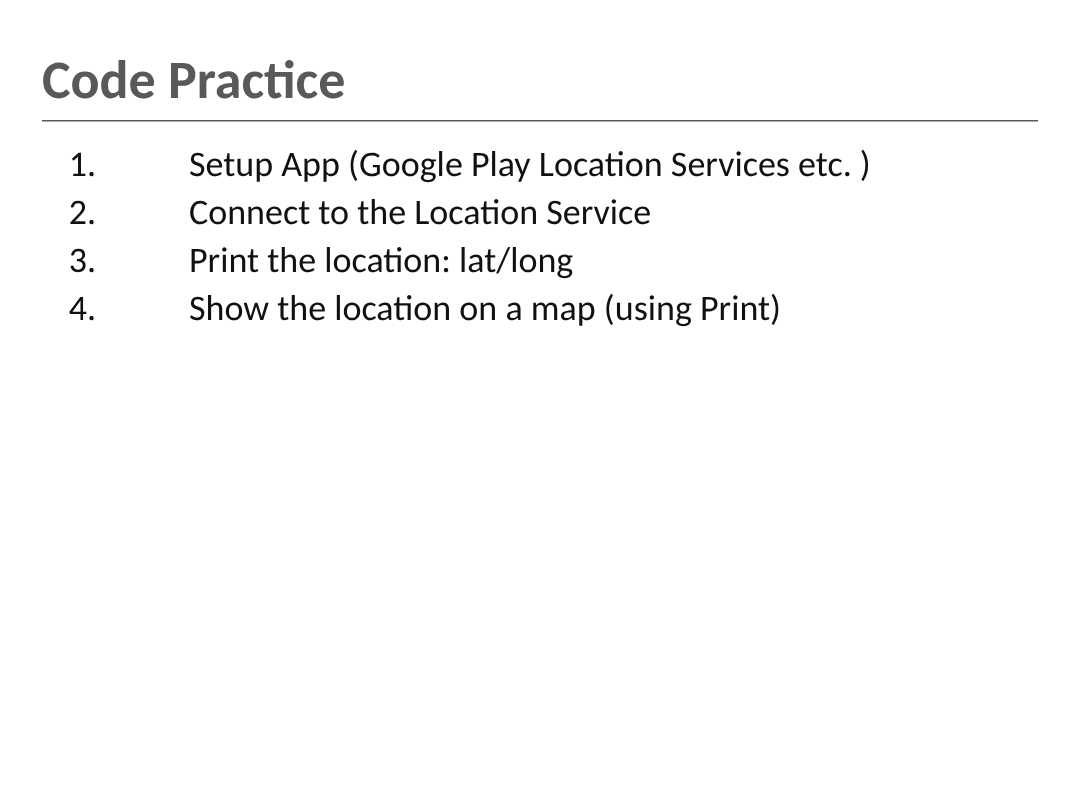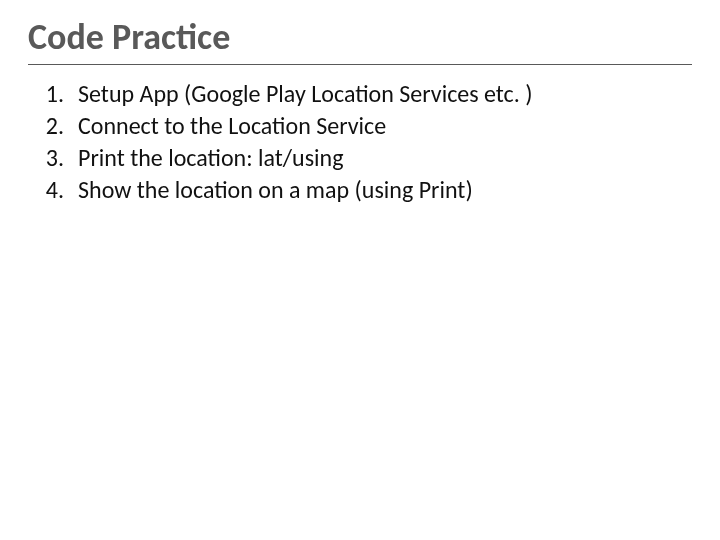--- a/index.html
+++ b/index.html
@@ -8,21 +8,21 @@
     width: 720px;
     height: 540px;
     background: #ffffff;
     font-family: Calibri, "Segoe UI", Arial, sans-serif;
     color: #000;
   }
   .slide {
     box-sizing: border-box;
     width: 720px;
     height: 472px;
-    padding: 18px 28px 24px 28px;
+    padding: 34px 28px 24px 28px;
   }
   .title {
     font-size: 36px;
     line-height: 1.1;
     font-weight: 700;
     color: #595959;
     padding-bottom: 6px;
     border-bottom: 1px solid #595959;
     margin-bottom: 14px;
     position: relative;
@@ -37,20 +37,21 @@
     margin-bottom: 2px;
   }
   .num {
     width: 36px;
     text-align: right;
     padding-right: 14px;
     flex: 0 0 auto;
   }
   .txt {
     flex: 1 1 auto;
+    margin-left: 48px;
   }
 </style>
 </head>
 <body>
 
 <div class="slide">
   <div class="title">
     <span>Code Practice</span>
   </div>
 
@@ -58,20 +59,20 @@
     <div class="row">
       <div class="num">1.</div>
       <div class="txt">Setup App (Google Play Location Services etc. )</div>
     </div>
     <div class="row">
       <div class="num">2.</div>
       <div class="txt">Connect to the Location Service</div>
     </div>
     <div class="row">
       <div class="num">3.</div>
-      <div class="txt">Print the location: lat/using</div>
+      <div class="txt">Print the location: lat/long</div>
     </div>
     <div class="row">
       <div class="num">4.</div>
       <div class="txt">Show the location on a map (using Print)</div>
     </div>
   </div>
 </div>
 
 </body></html>

